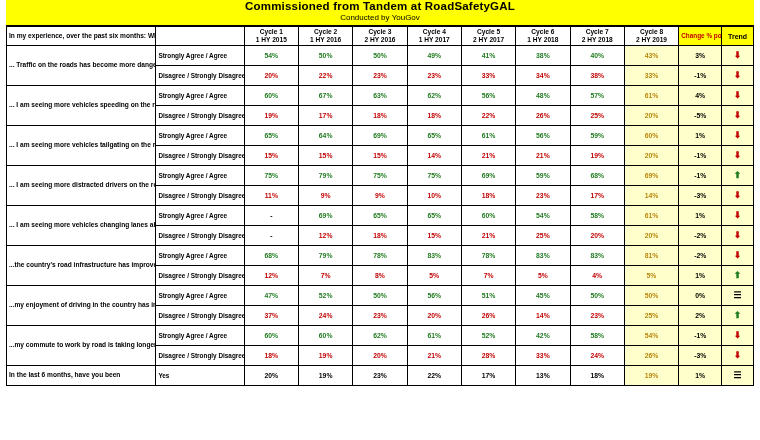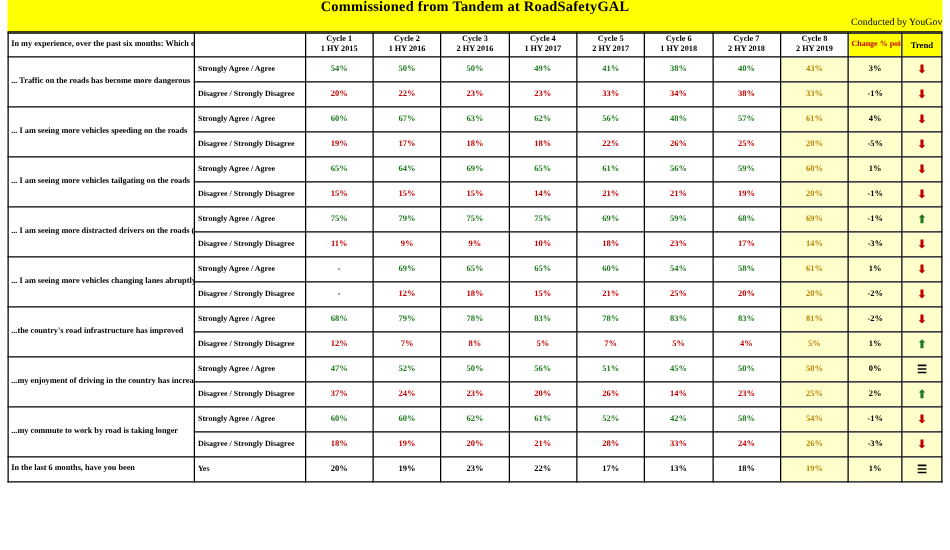--- a/index.html
+++ b/index.html
@@ -13,40 +13,38 @@
     overflow: hidden;
     font-family: "Liberation Sans", sans-serif;
     color: #000000;
   }
   .page {
     position: relative;
     width: 760px;
     height: 440px;
     box-sizing: border-box;
     padding: 0 6px;
-    font-family: Liberation Serif, serif;
   }
   .banner {
     background: #ffff00;
     text-align: center;
     font-weight: bold;
     font-size: 11px;
     color: #000;
     line-height: 12px;
     padding: 0 0 1px 0;
     border-bottom: 1px solid #000;
   }
   .banner .title {
     font-size: 11.5px;
     letter-spacing: 0.2px;
   }
   .banner .sub {
     font-size: 8px;
     font-weight: normal;
-    text-align: right;
   }
   .fieldnote {
     font-size: 7.2px;
     font-weight: bold;
     padding: 3px 2px 3px 4px;
     border-bottom: 1px solid #000;
   }
   table.grid {
     border-collapse: collapse;
     table-layout: fixed;

